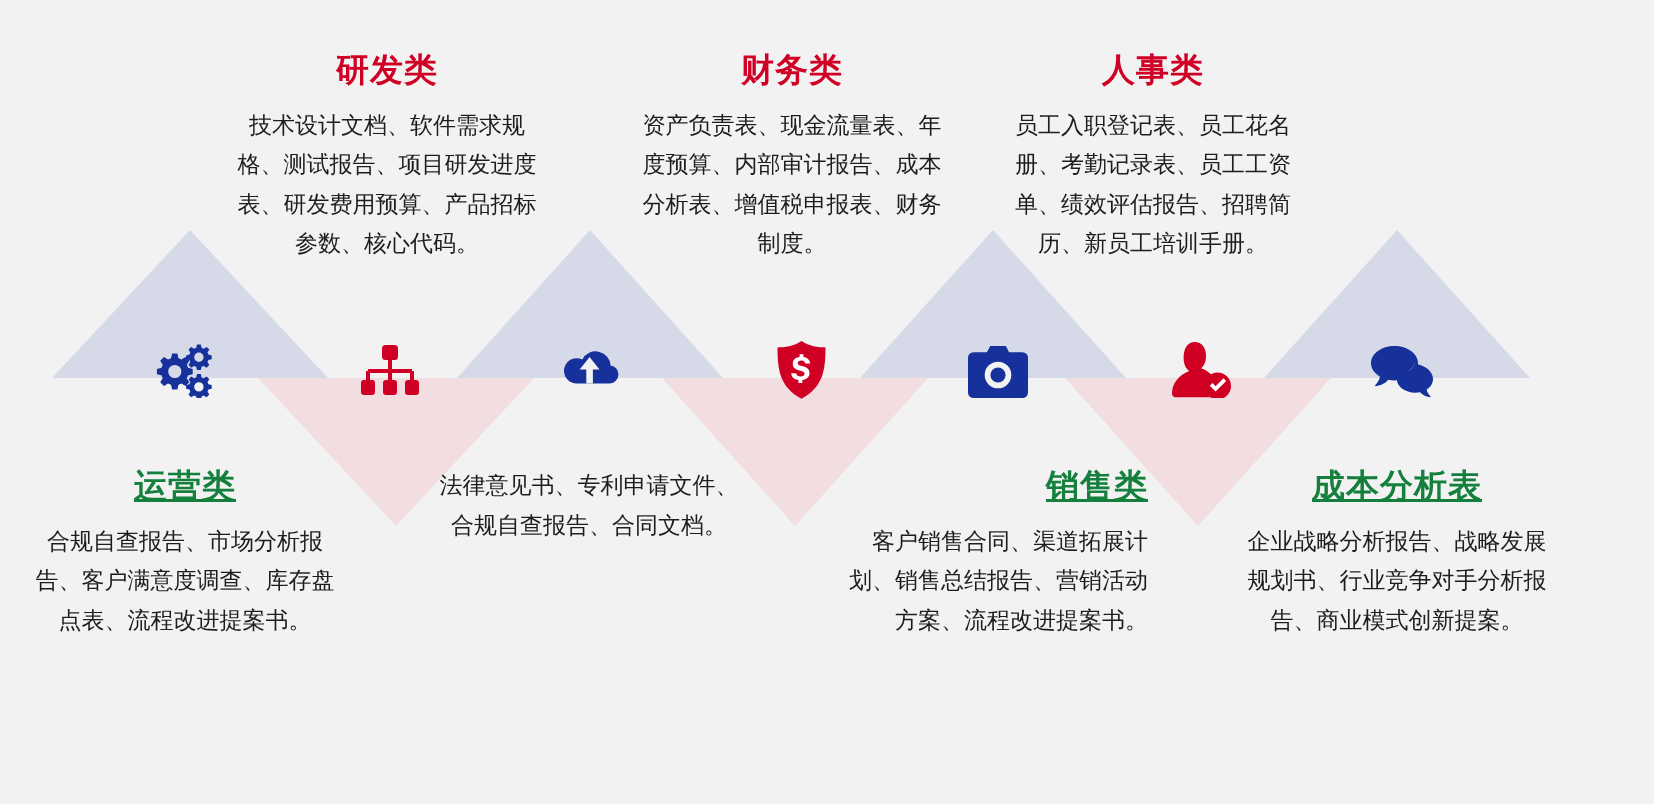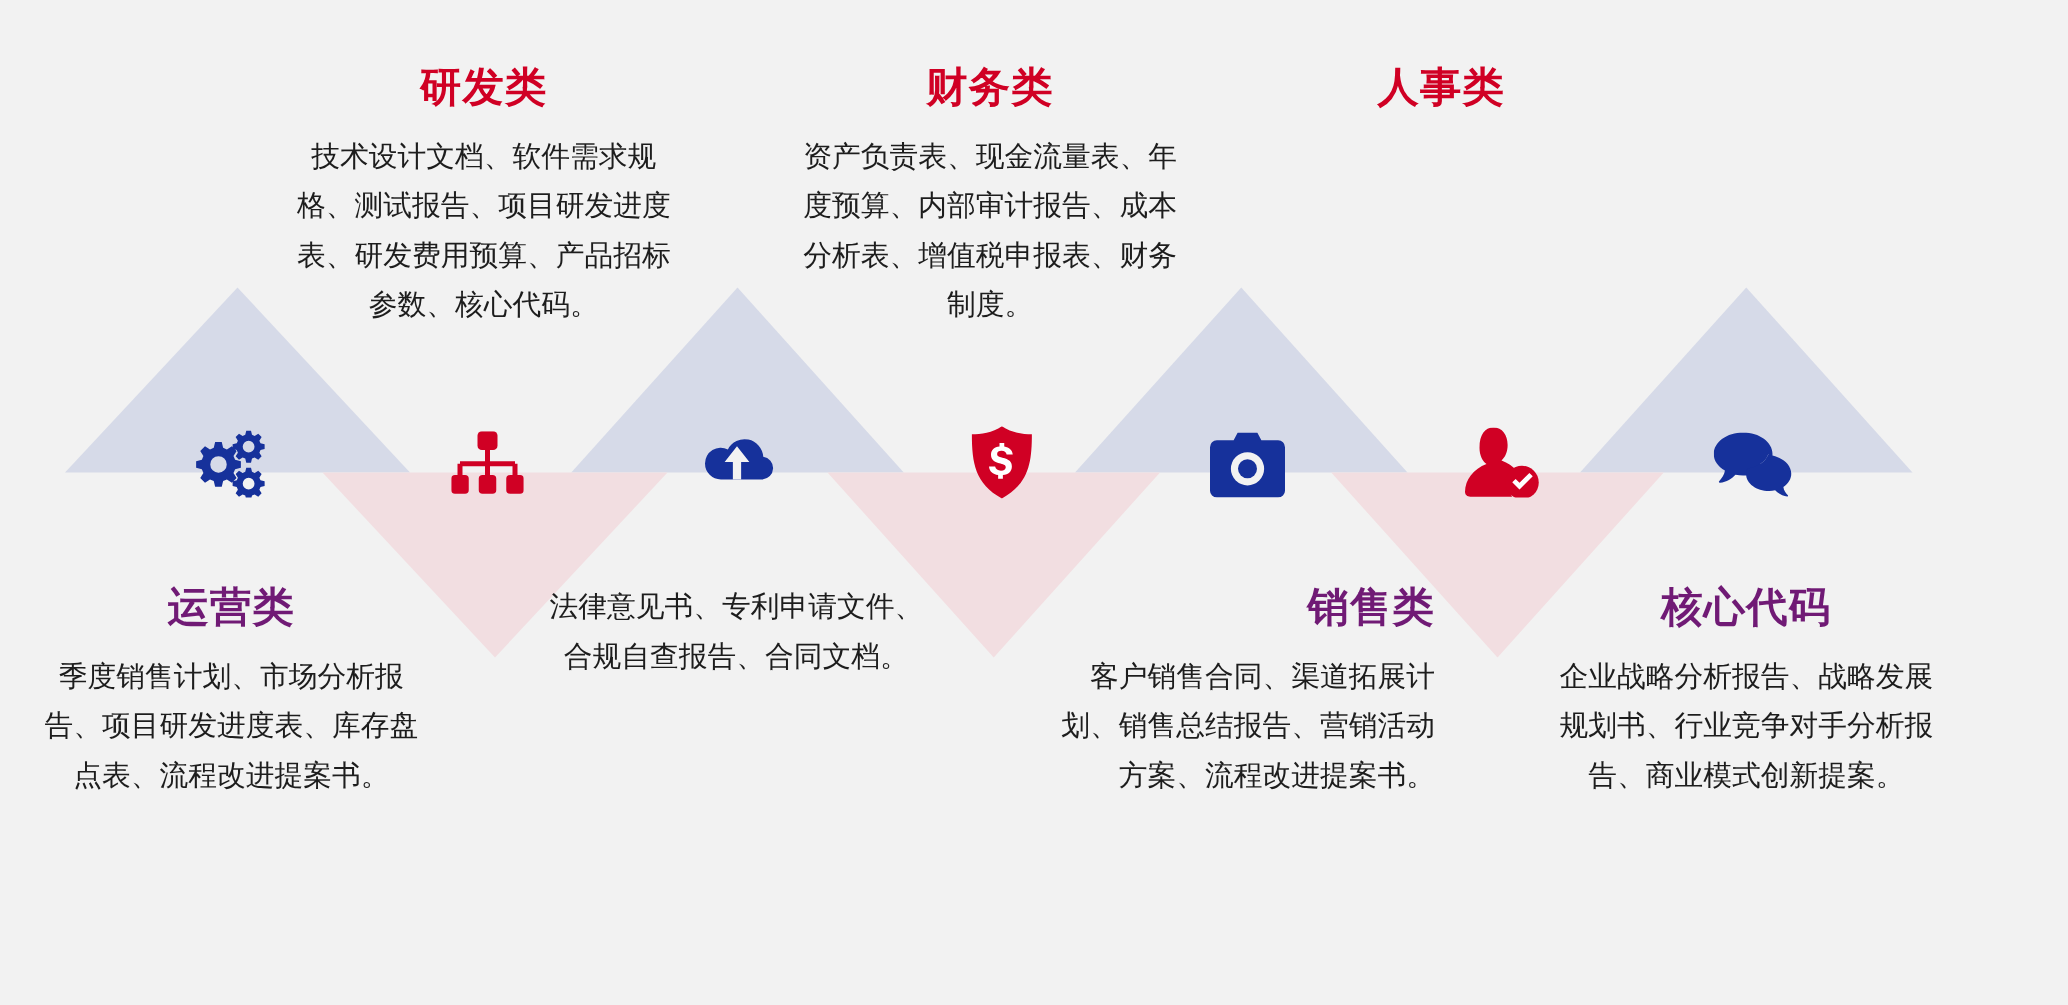--- a/index.html
+++ b/index.html
@@ -7,21 +7,21 @@
     width:1654px;height:804px;
     background:#f2f2f2;
     font-family:"Liberation Sans","DejaVu Sans",sans-serif;
     overflow:hidden;position:relative;
   }
   #stage{position:absolute;inset:0;}
   #zigzag{position:absolute;left:0;top:0;width:1654px;height:804px;}
   .col{position:absolute;width:310px;text-align:center;}
   .title{font-weight:bold;font-size:33px;line-height:1.2;margin:0 0 16px 0;letter-spacing:1px;}
   .title.red{color:#d00024;}
-  .title.blue{color:#701a75;}
+  .title.blue{color:#15803d;text-decoration:underline;}
   .body{font-size:23px;line-height:1.72;color:#1d1d1d;margin:0;}
   .icon{position:absolute;width:72px;height:60px;display:flex;align-items:center;justify-content:center;}
   .icon svg{display:block;}
   
   .top{top:50px;}
   .bottom{top:466px;}
 </style>
 </head>
 <body>
 
@@ -48,20 +48,21 @@
     <p class="body">技术设计文档、软件需求规格、测试报告、项目研发进度表、研发费用预算、产品招标参数、核心代码。</p>
   </div>
 
   <div class="col top" style="left:637px;">
     <p class="title red">财务类</p>
     <p class="body">资产负责表、现金流量表、年度预算、内部审计报告、成本分析表、增值税申报表、财务制度。</p>
   </div>
 
   <div class="col top" style="left:998px;">
     <p class="title red">人事类</p>
+    <p class="body">员工入职登记表、员工花名册、考勤记录表、员工工资单、绩效评估报告、招聘简历、新员工培训手册。</p>
   </div>
 
   <div class="icon" style="left:148px;top:340px;">
     <svg width="62" height="56" viewBox="0 0 62 56">
       <g fill="#16319b">
         <path d="M25.5 16.2l-1.1-4.6h-5.3l-1.1 4.6-3 1.3-4-2.5-3.8 3.8 2.5 4-1.2 3-4.6 1.1v5.3l4.6 1.1 1.2 3-2.5 4 3.8 3.8 4-2.5 3 1.2 1.1 4.6h5.3l1.1-4.6 3-1.2 4 2.5 3.8-3.8-2.5-4 1.3-3 4.6-1.1v-5.3l-4.6-1.1-1.3-3 2.5-4-3.8-3.8-4 2.5zM21.8 36.1a6.6 6.6 0 1 1 0-13.2 6.6 6.6 0 0 1 0 13.2z"></path>
         <path d="M48.6 5.8l-.8-3.3h-3.8l-.8 3.3-2.1.9-2.9-1.8-2.7 2.7 1.8 2.9-.9 2.1-3.3.8v3.8l3.3.8.9 2.1-1.8 2.9 2.7 2.7 2.9-1.8 2.1.9.8 3.3h3.8l.8-3.3 2.1-.9 2.9 1.8 2.7-2.7-1.8-2.9.9-2.1 3.3-.8v-3.8l-3.3-.8-.9-2.1 1.8-2.9-2.7-2.7-2.9 1.8zM45.9 20a4.7 4.7 0 1 1 0-9.4 4.7 4.7 0 0 1 0 9.4z"></path>
         <path d="M48.6 35.4l-.8-3.3h-3.8l-.8 3.3-2.1.9-2.9-1.8-2.7 2.7 1.8 2.9-.9 2.1-3.3.8v3.8l3.3.8.9 2.1-1.8 2.9 2.7 2.7 2.9-1.8 2.1.9.8 3.3h3.8l.8-3.3 2.1-.9 2.9 1.8 2.7-2.7-1.8-2.9.9-2.1 3.3-.8v-3.8l-3.3-.8-.9-2.1 1.8-2.9-2.7-2.7-2.9 1.8zM45.9 49.6a4.7 4.7 0 1 1 0-9.4 4.7 4.7 0 0 1 0 9.4z"></path>
       </g>
     </svg>
@@ -118,30 +119,30 @@
   <div class="icon" style="left:1368px;top:342px;">
     <svg width="66" height="52" viewBox="0 0 66 52">
       <path fill="#16319b" d="M23.5 0C36.5 0 47 7.7 47 17.2c0 9.5-10.5 17.2-23.5 17.2-2.1 0-4.1-.2-6.1-.6-2.6 2.9-7.3 5.9-12.4 6.4-.8.1-1.2-.6-.7-1.2 1.8-2 4.3-5.3 4.6-8.6C3.4 27.3 0 22.6 0 17.2 0 7.7 10.5 0 23.5 0z"></path>
       <path fill="#f2f2f2" d="M43.6 17.3c2.6 2.2 4.2 5 4.6 8.1a19 19 0 0 1-6.2 4.8c-1-2-2.6-3.8-4.6-5.3 3.1-2 5.3-4.7 6.2-7.6z"></path>
       <path fill="#16319b" d="M44.8 18c9.9 1.6 17.2 7.7 17.2 15 0 4.2-2.4 8-6.3 10.5.2 2.6 2.2 5.1 3.6 6.7.4.5.1 1.1-.5 1-4-.4-7.6-2.7-9.7-5-1.5.3-3.1.5-4.8.5-10.2 0-18.4-6-18.4-13.4 0-1.5.3-3 1-4.3 8.4-1.6 14.8-6 16.7-11.6z"></path>
     </svg>
   </div>
 
   <div class="col bottom" style="left:30px;">
     <p class="title blue">运营类</p>
-    <p class="body">季度销售计划、市场分析报告、项目研发进度表、库存盘点表、流程改进提案书。</p>
+    <p class="body">合规自查报告、市场分析报告、客户满意度调查、库存盘点表、流程改进提案书。</p>
   </div>
 
   <div class="col bottom" style="left:434px;">
     <p class="body">法律意见书、专利申请文件、合规自查报告、合同文档。</p>
   </div>
 
   <div class="col bottom" style="left:838px;text-align:right;">
     <p class="title blue">销售类</p>
     <p class="body">客户销售合同、渠道拓展计划、销售总结报告、营销活动方案、流程改进提案书。</p>
   </div>
 
   <div class="col bottom" style="left:1242px;">
-    <p class="title blue">核心代码</p>
+    <p class="title blue">成本分析表</p>
     <p class="body">企业战略分析报告、战略发展规划书、行业竞争对手分析报告、商业模式创新提案。</p>
   </div>
 
 </div>
 
 </body></html>

